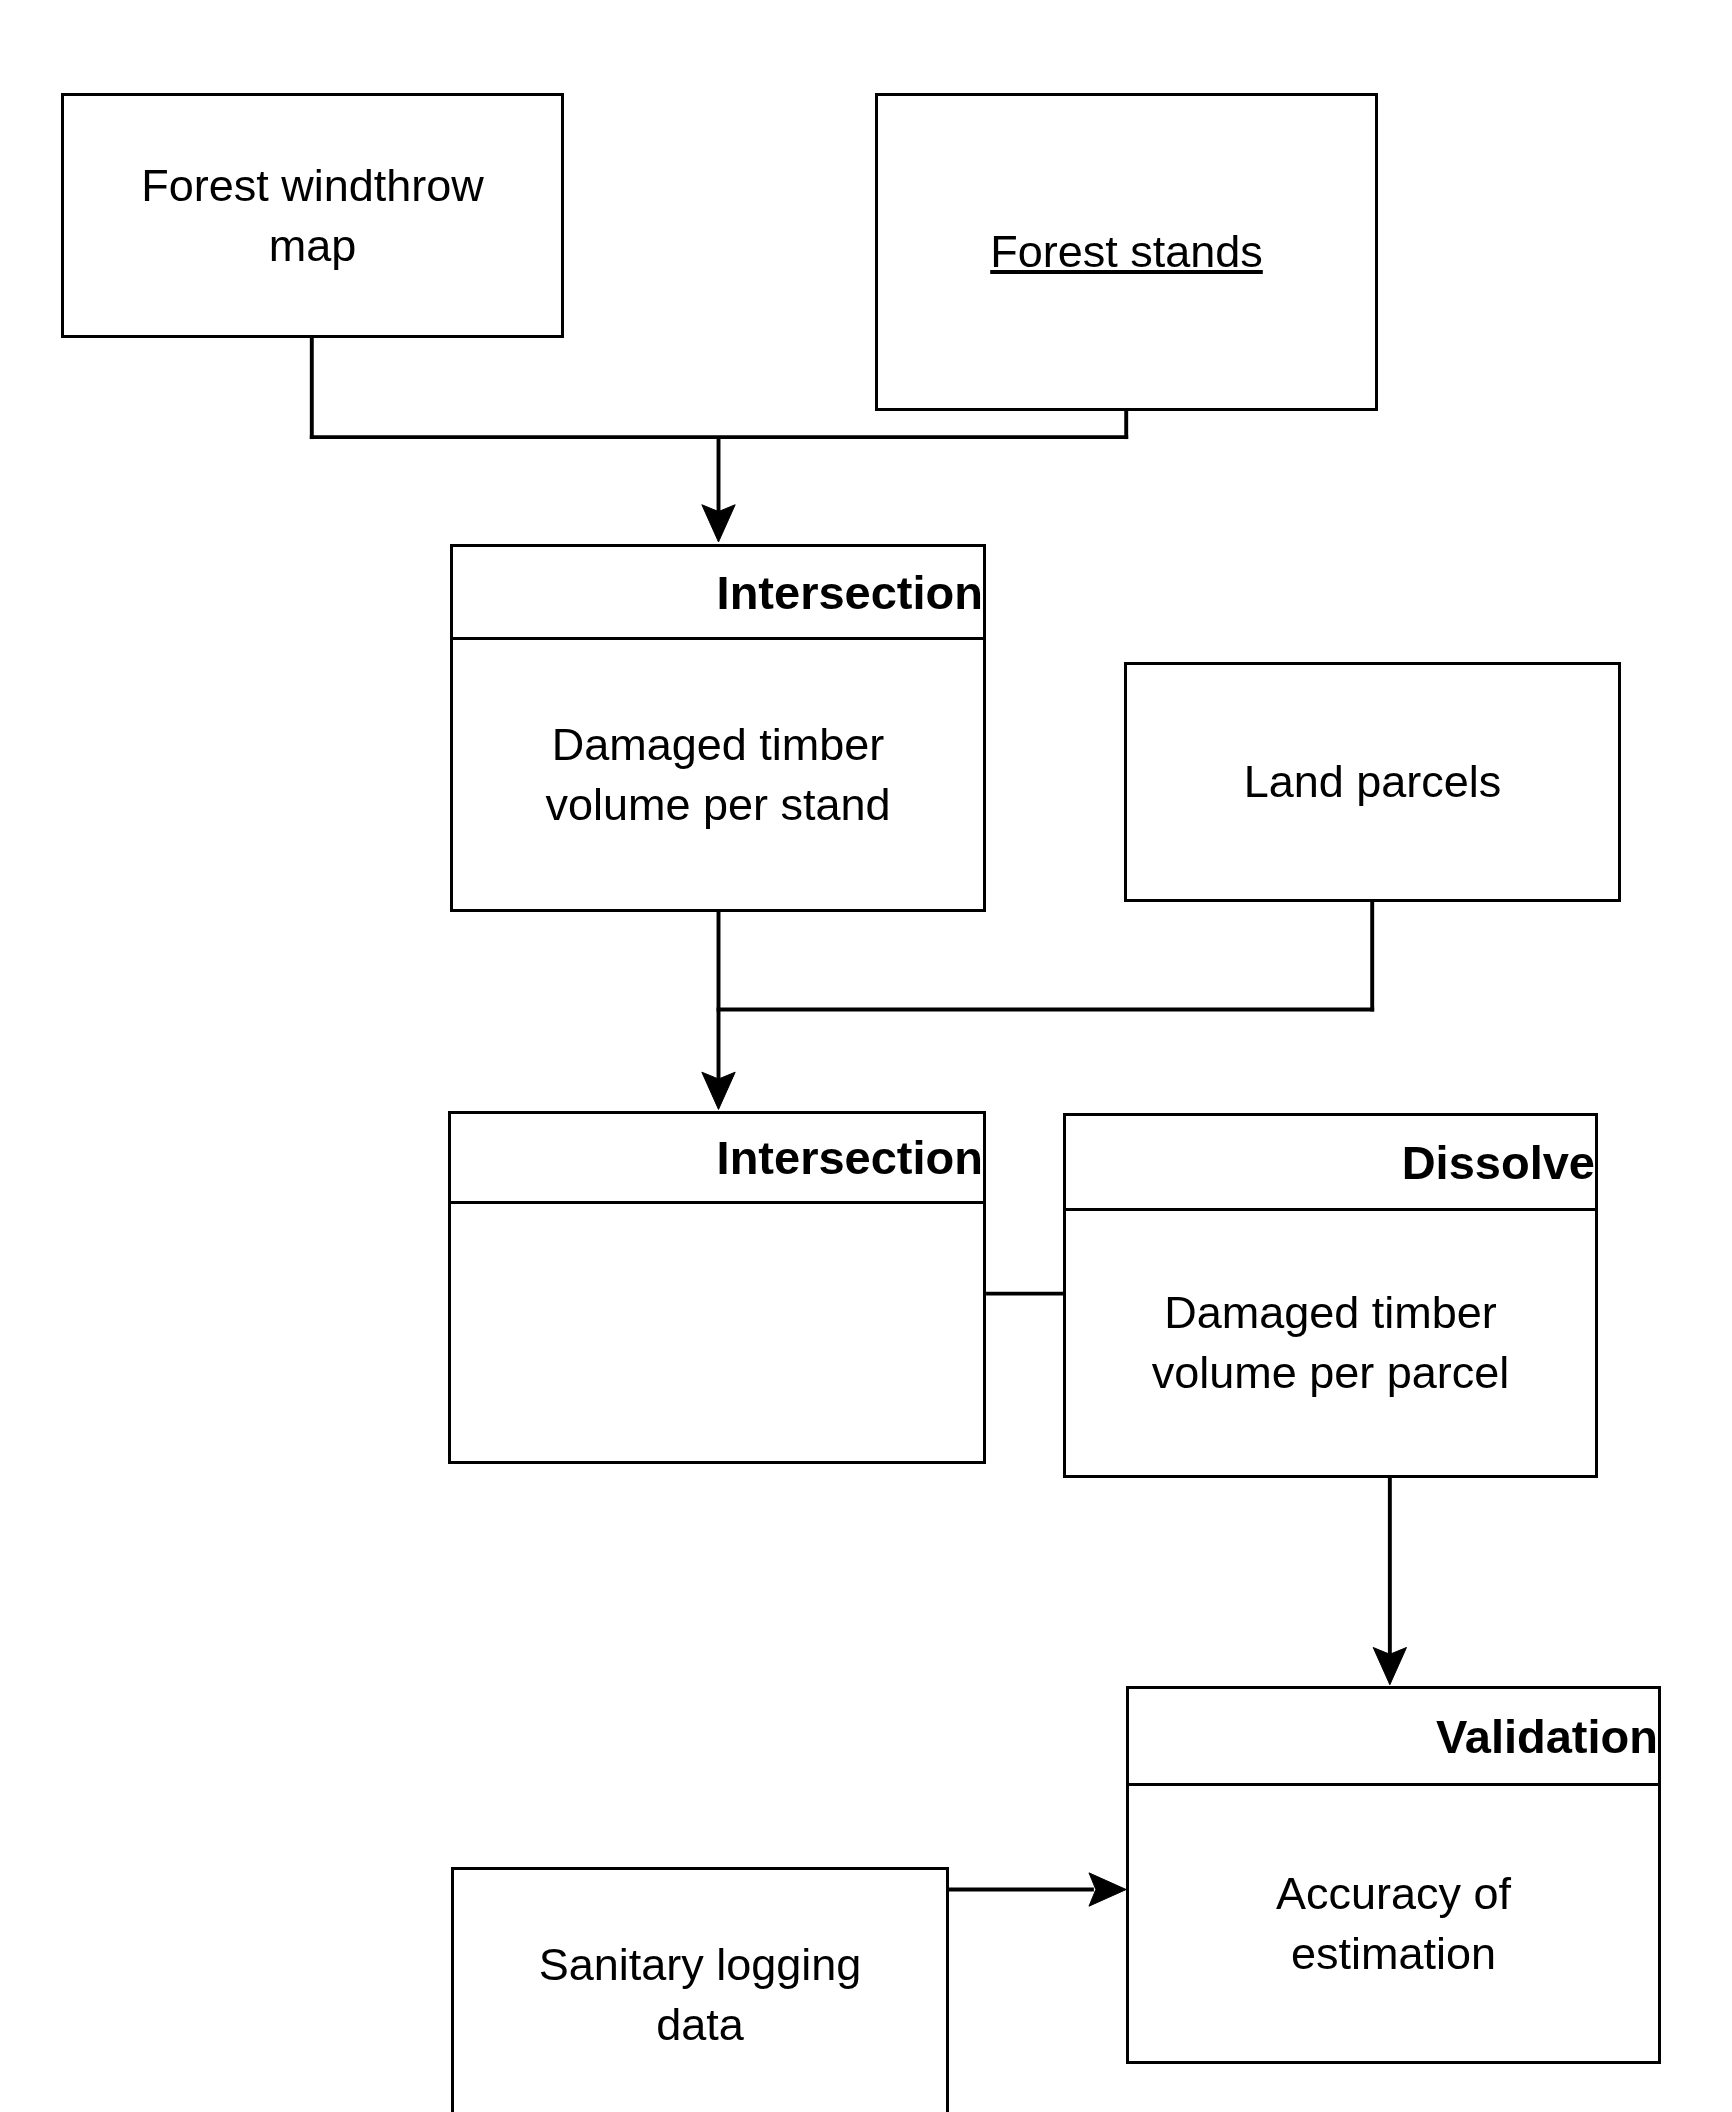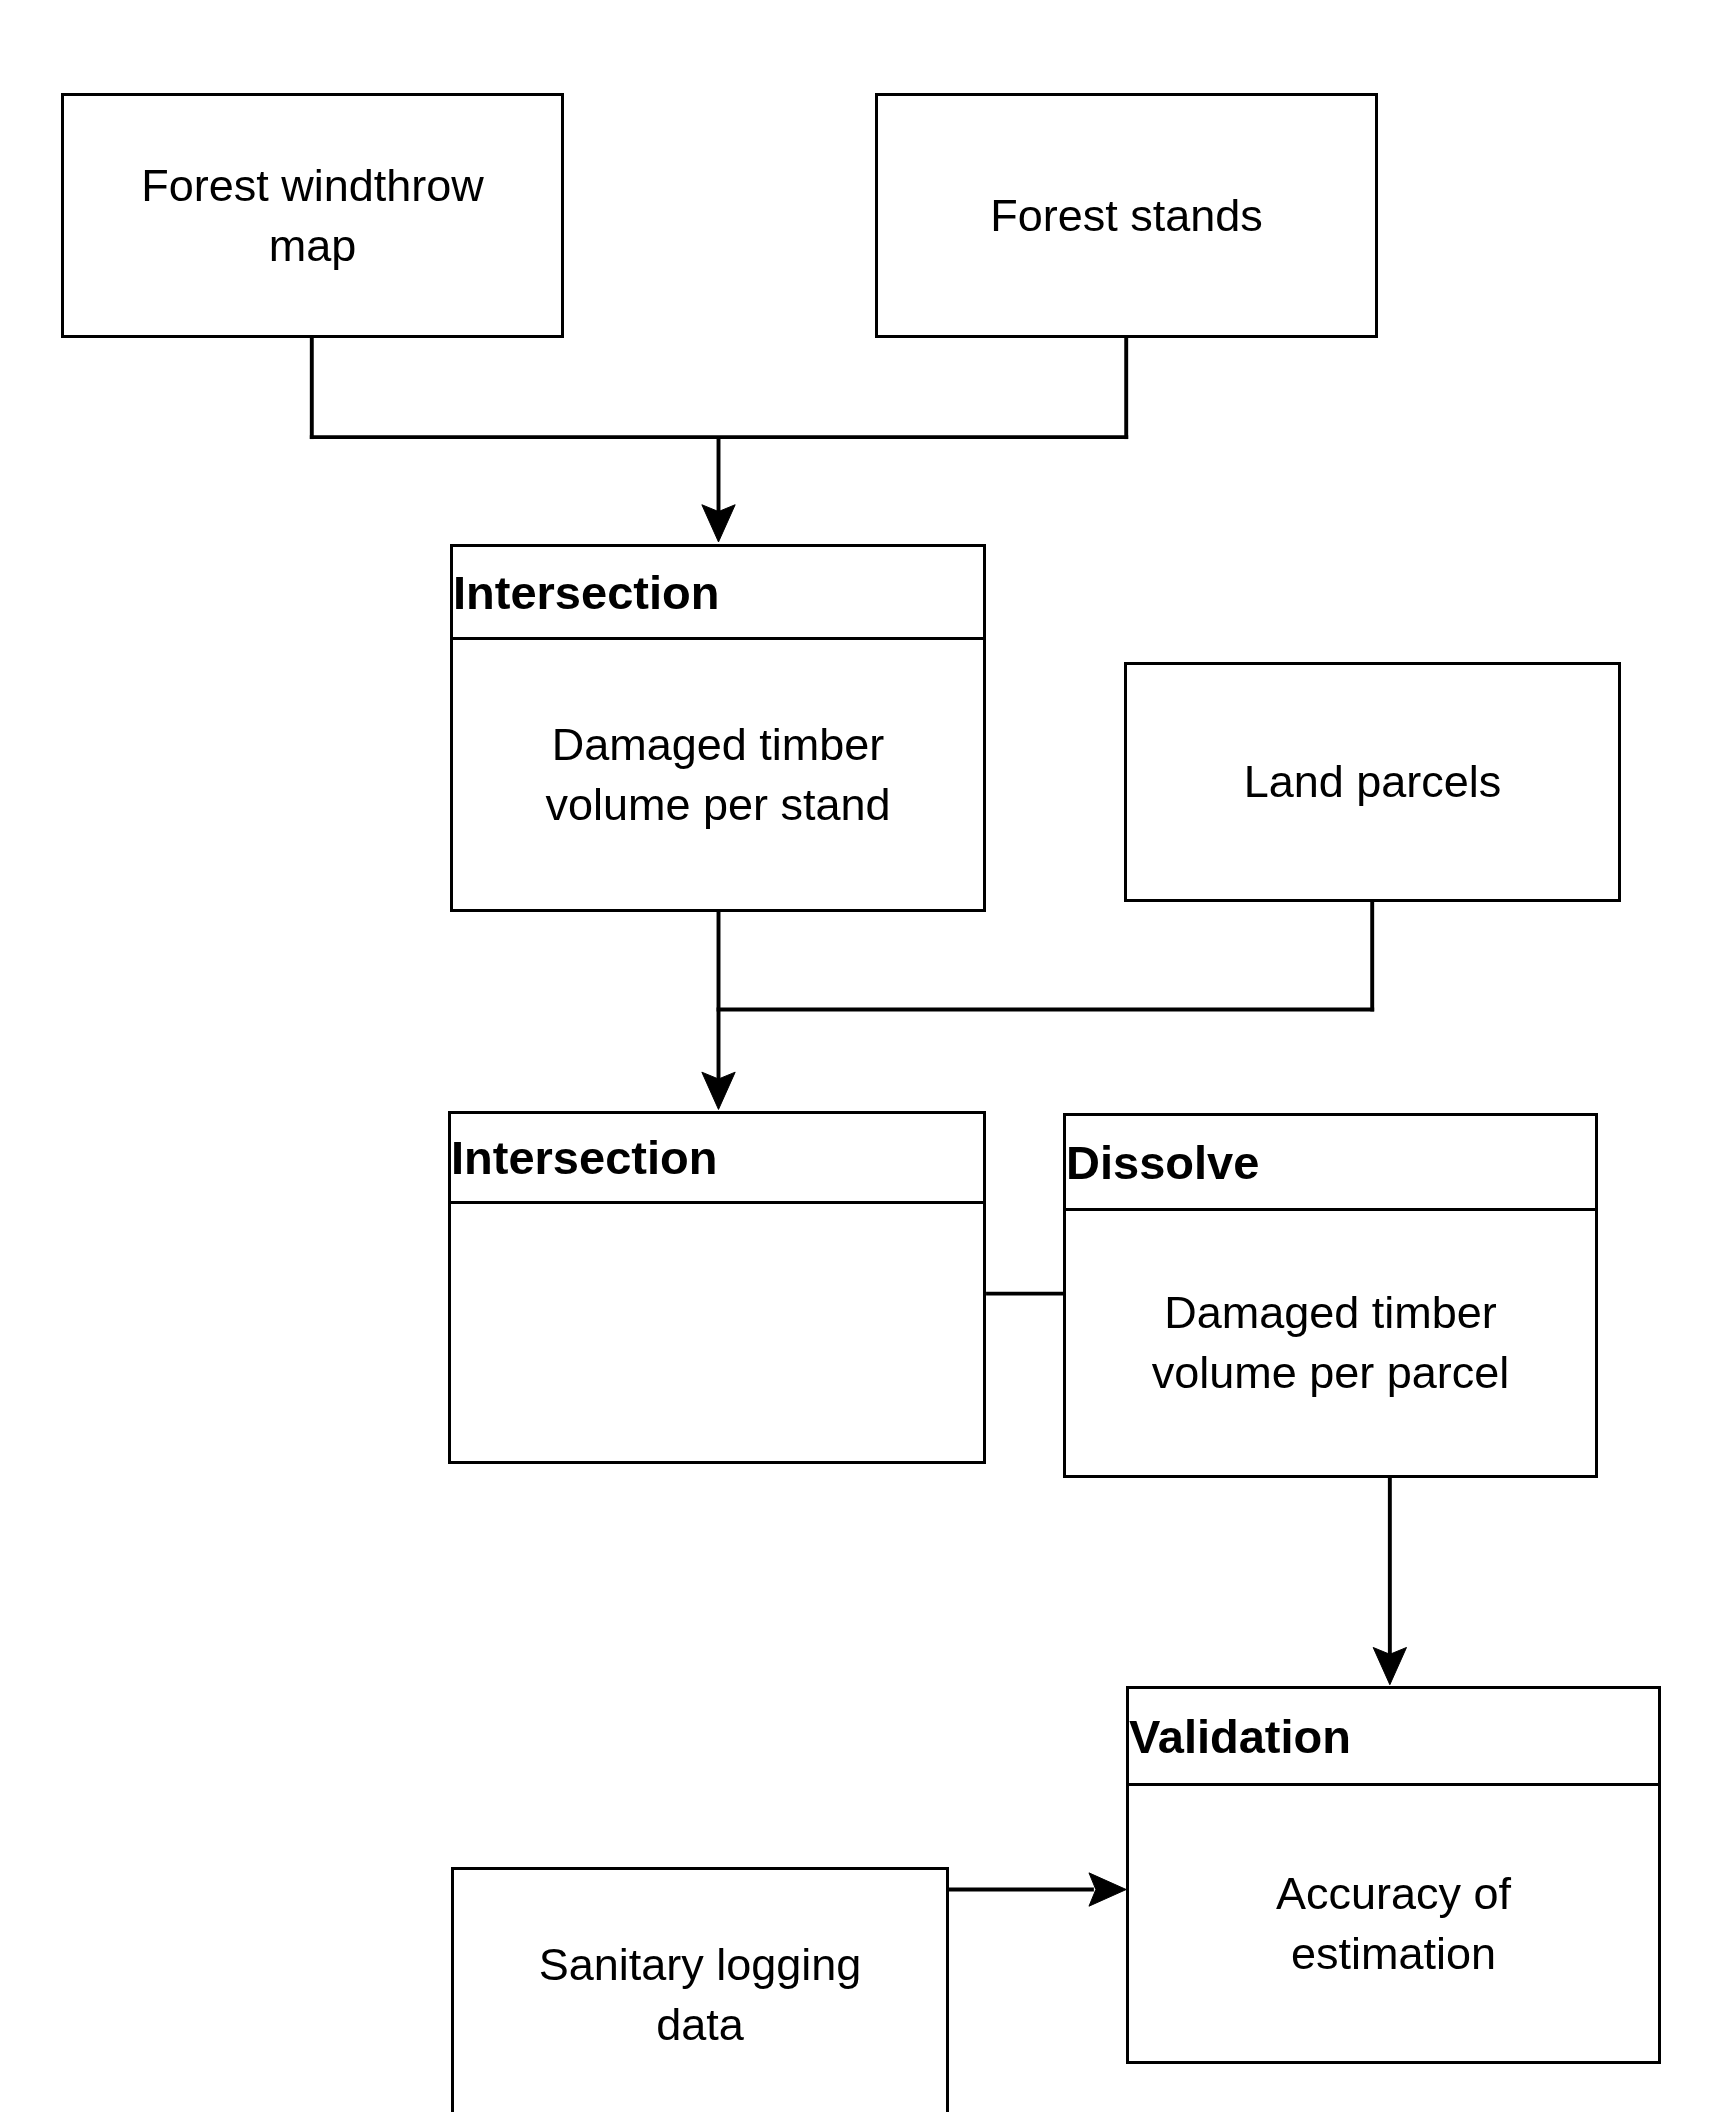--- a/index.html
+++ b/index.html
@@ -51,25 +51,26 @@
     justify-content: center;
     text-align: center;
     font-size: 45px;
     line-height: 1.33;
   }
   .node-header {
     box-sizing: border-box;
     border-bottom: 3.9px solid var(--stroke, #000);
     display: flex;
     align-items: center;
-    justify-content: flex-start;
+    justify-content: flex-end;
     text-align: center;
     font-weight: bold;
     font-size: 47px;
     flex: 0 0 auto;
+    padding-left: 32px;
   }
   .node-body {
     flex: 1 1 auto;
     display: flex;
     align-items: center;
     justify-content: center;
     text-align: center;
     font-size: 45px;
     line-height: 1.33;
     border-radius: 11px;
@@ -104,21 +105,21 @@
     <polygon points="1418,1719 1401,1681 1418,1688 1435,1681"></polygon>
 
     <line x1="966" y1="1928" x2="1116" y2="1928"></line>
     <polygon points="1149,1928 1111,1911 1118,1928 1111,1945"></polygon>
   </svg>
 
   <div class="node simple" style="left:61px; top:93px; width:503px; height:245px;">
     <span class="label-text">Forest windthrow map</span>
   </div>
 
-  <div class="node simple" style="left:875px; top:93px; width:503px; height:245px;">
+  <div class="node simple" style="left:875px; top:93px; width:503px; height:318px;text-decoration:underline;">
     <span class="label-text">Forest stands</span>
   </div>
 
   <div class="node process" style="left:450px; top:544px; width:536px; height:368px;">
     <div class="node-header" style="height:93px;">
       <span class="label-text">Intersection</span>
     </div>
     <div class="node-body">
       <span class="label-text">Damaged timber volume per stand</span>
     </div>

